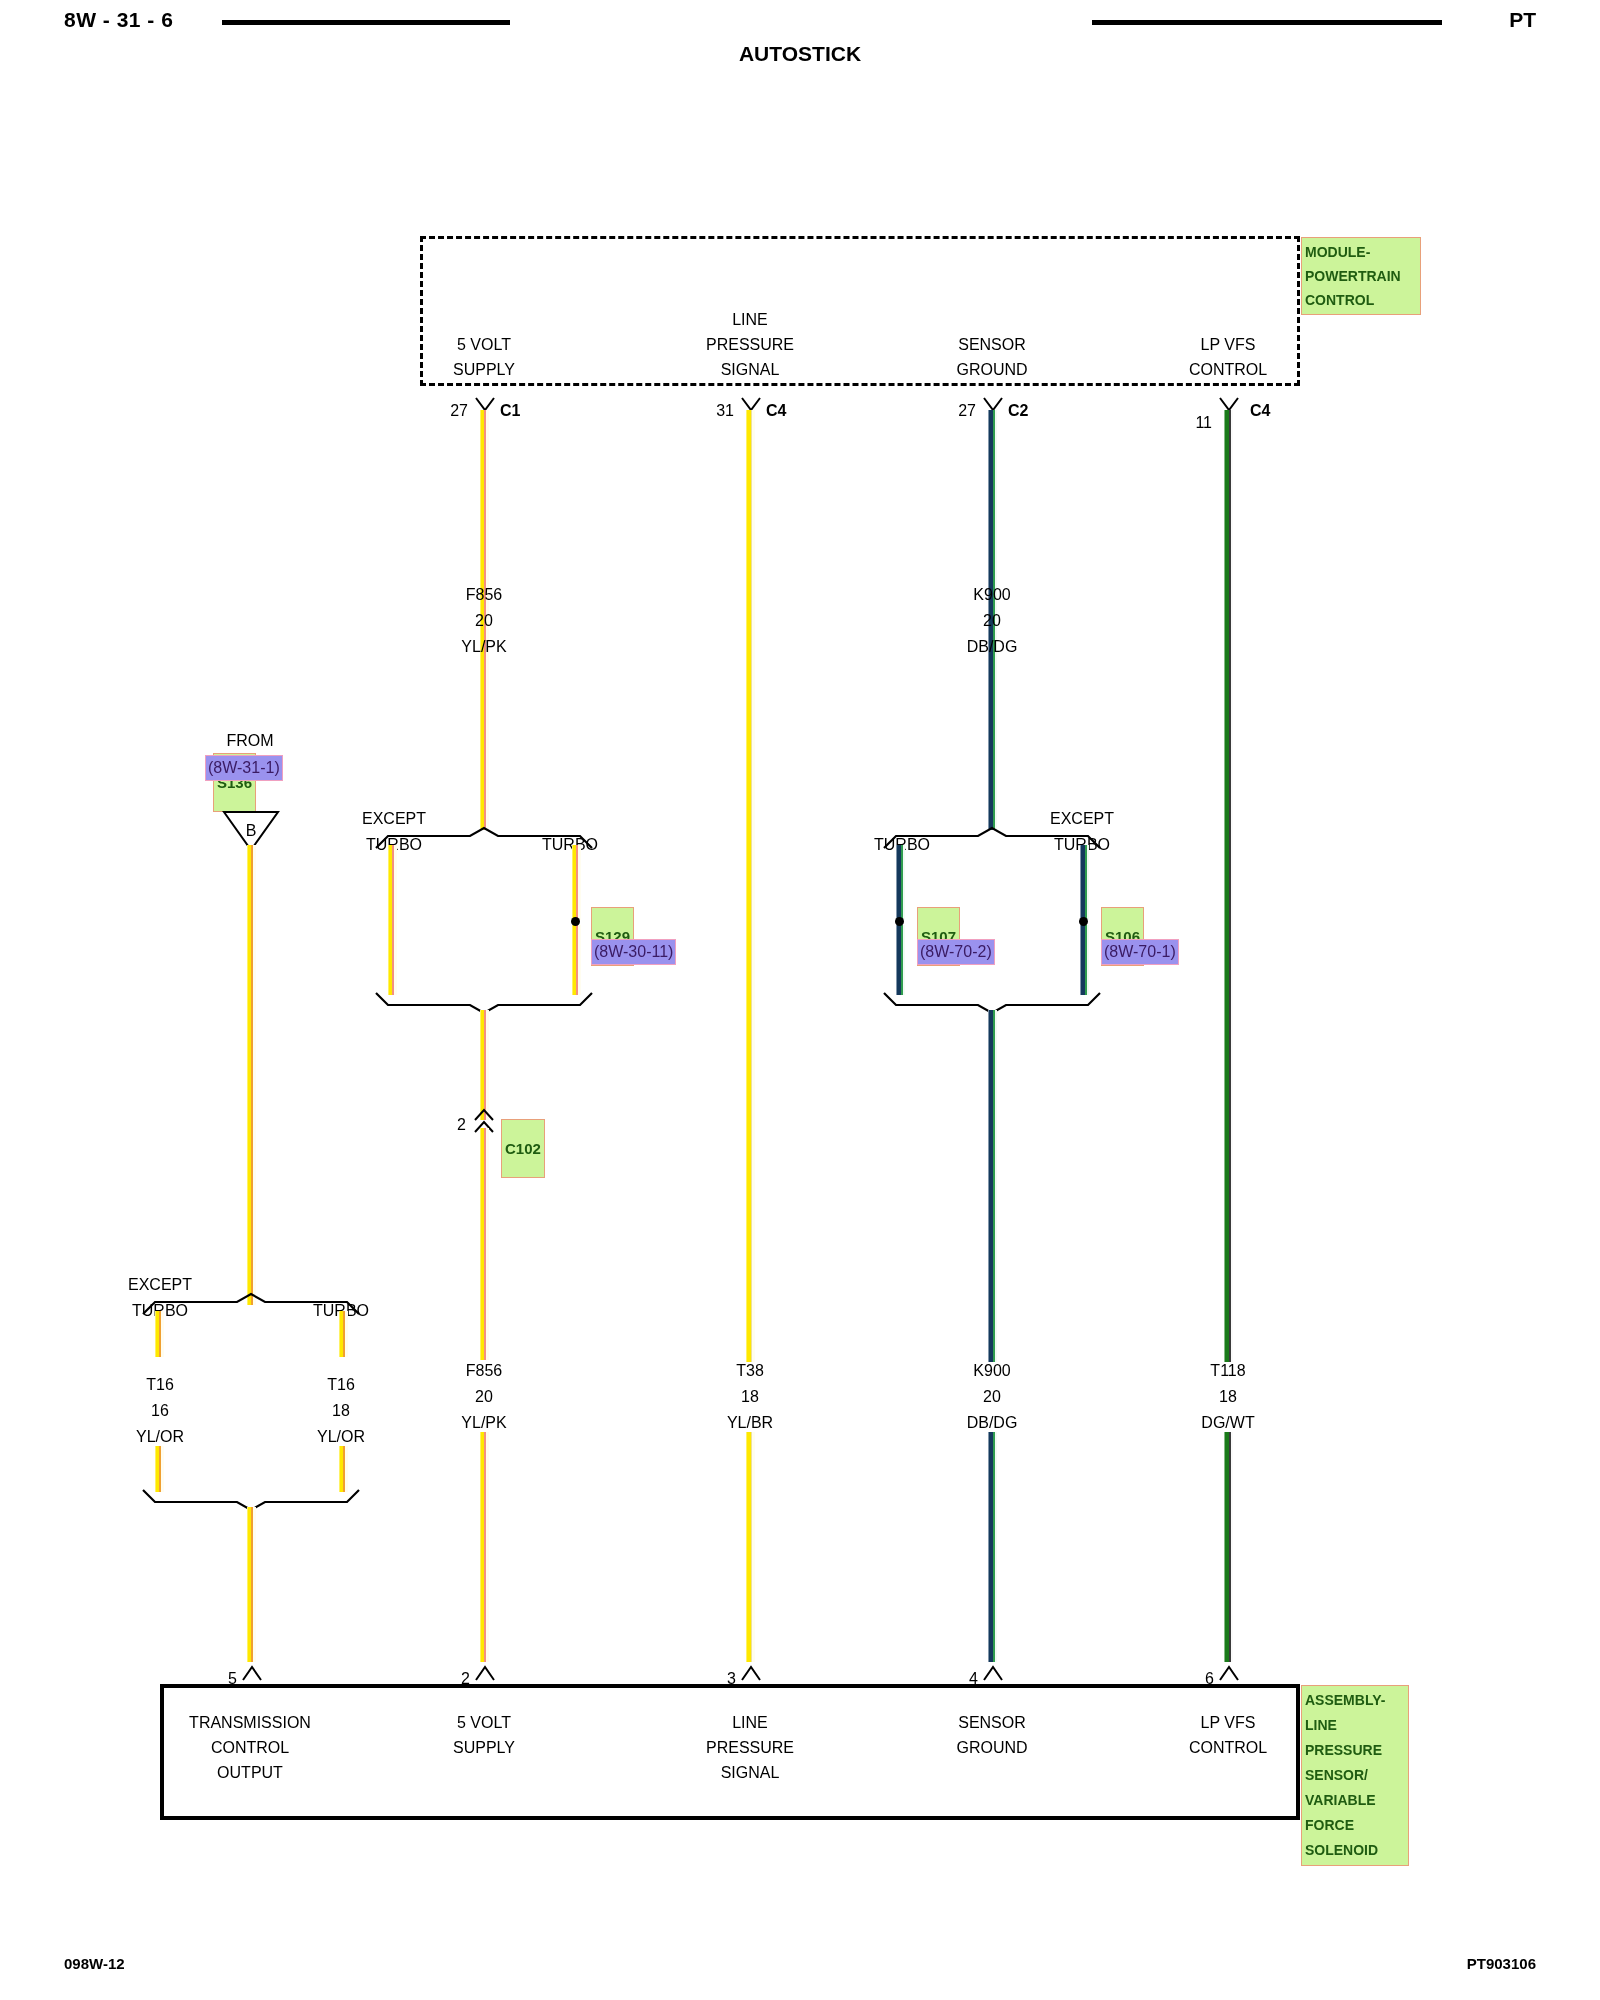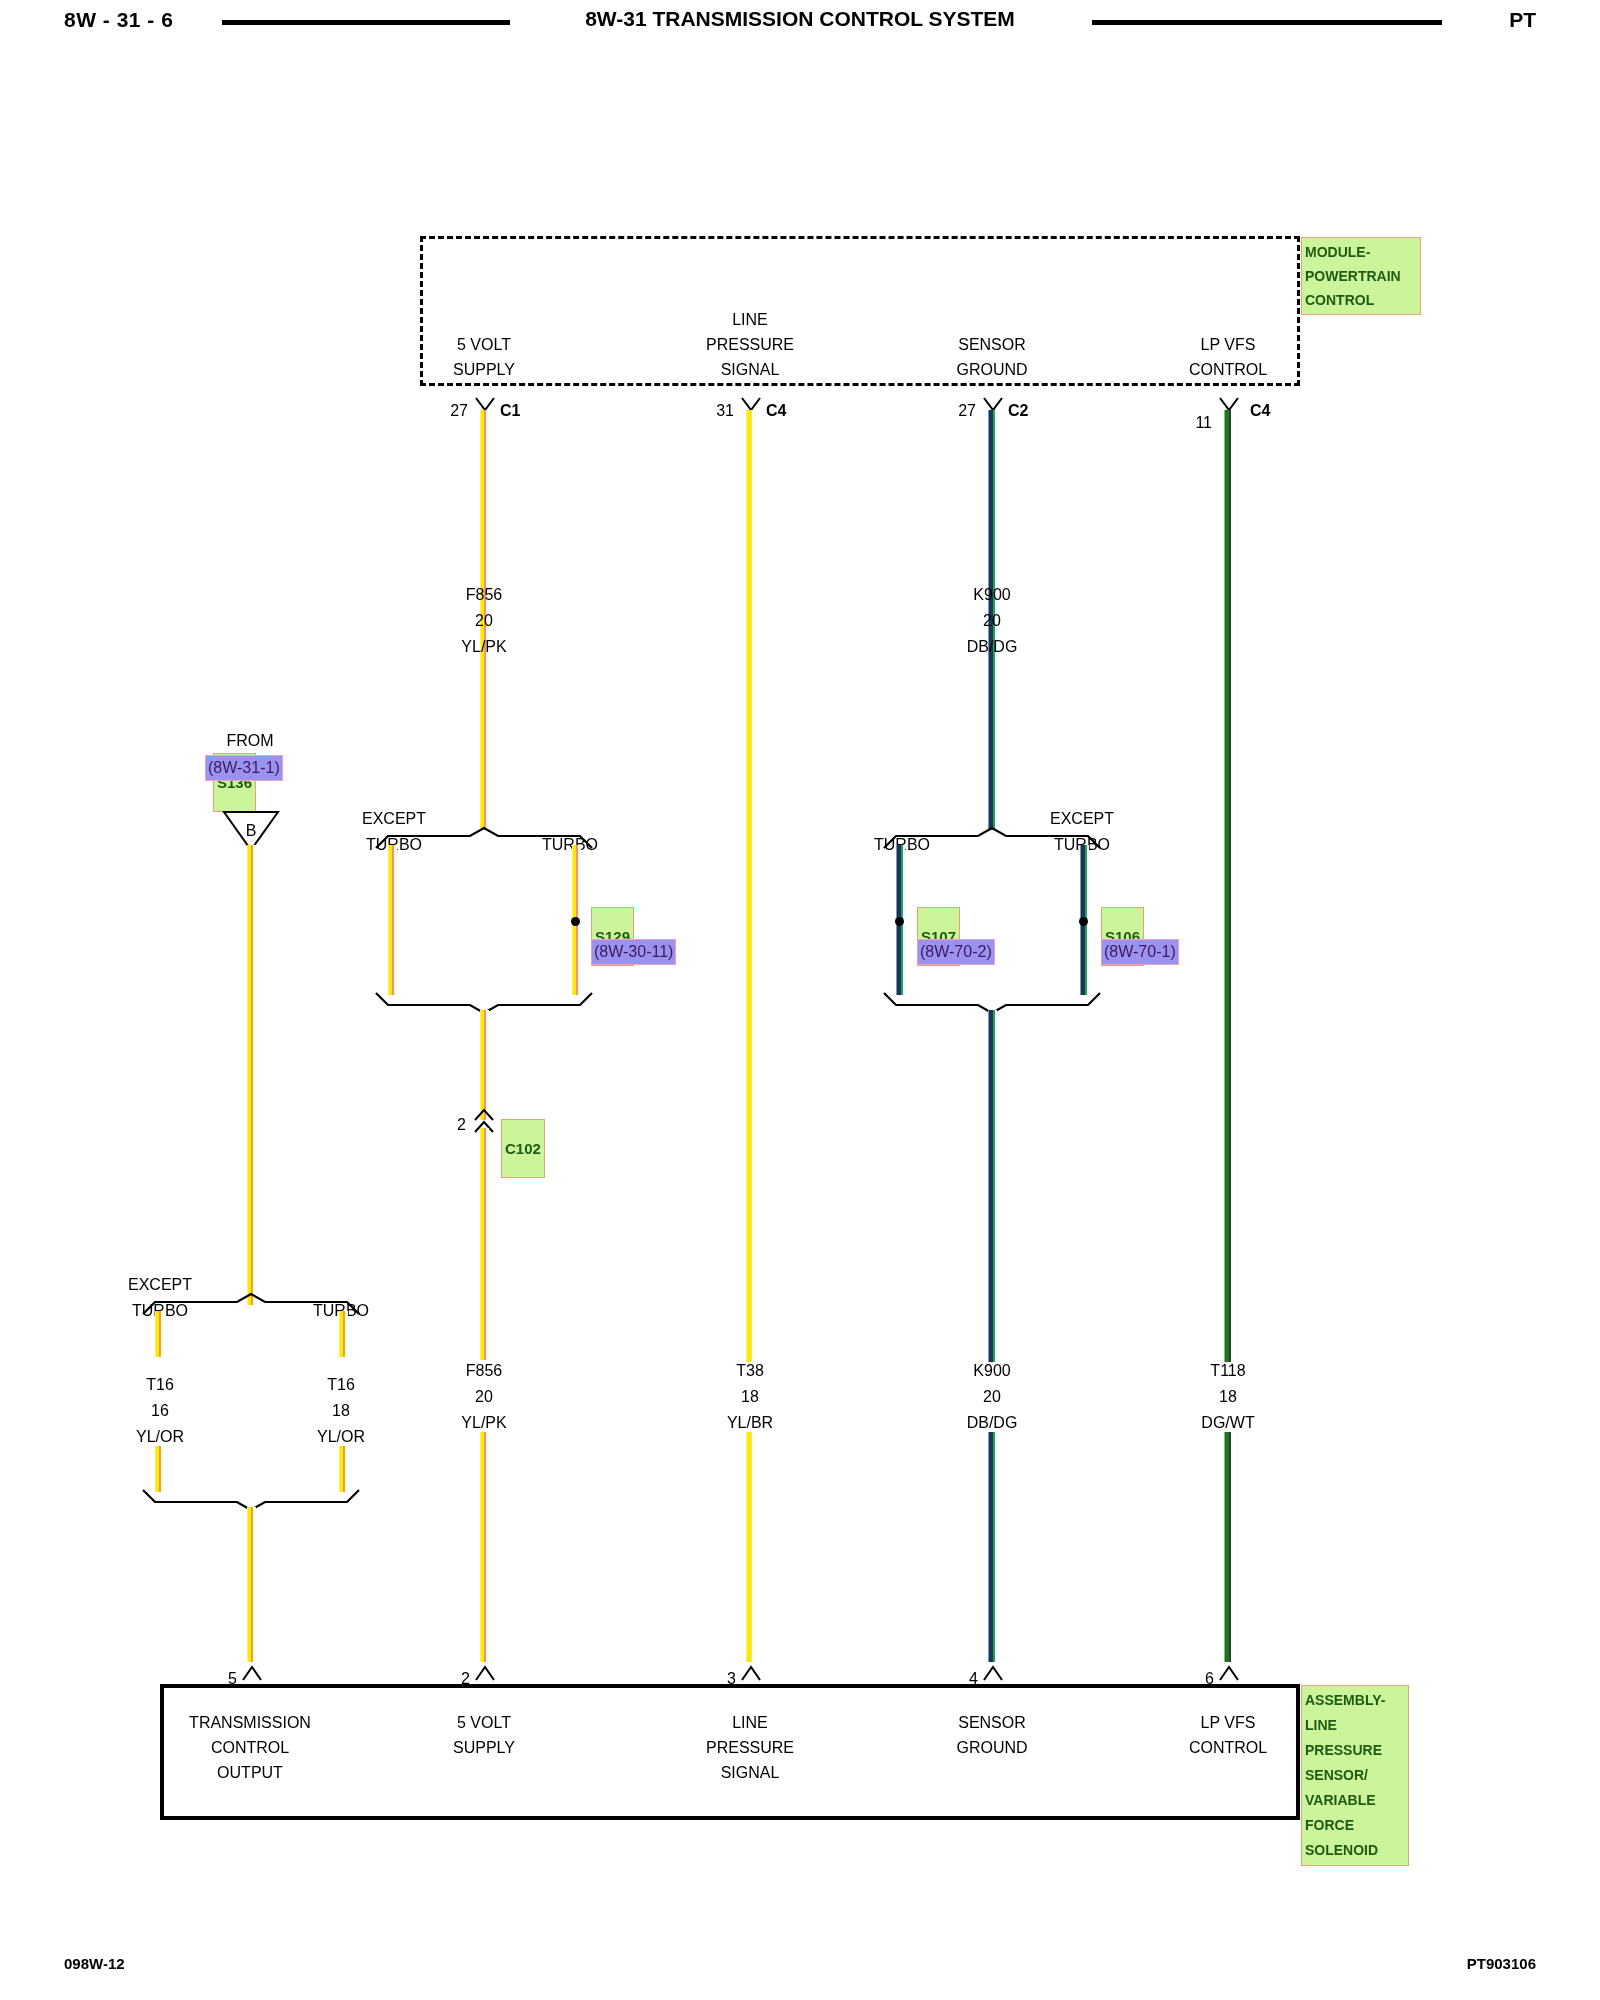--- a/index.html
+++ b/index.html
@@ -61,21 +61,21 @@
   
   .sdot{position:absolute;width:9px;height:9px;border-radius:50%;background:#000;}
 </style>
 </head>
 <body>
 
 <div id="sheet">
 
   <div class="hdr-left">8W - 31 - 6</div>
   <div class="hdr-rule l"></div>
-  <div class="hdr-title">8W-31 TRANSMISSION CONTROL SYSTEM</div>
+  <div class="hdr-sub">AUTOSTICK</div>
   <div class="hdr-rule r"></div>
   <div class="hdr-right">PT</div>
 
   <div class="mod-box" style="left:420px;top:236px;width:880px;height:150px;"></div>
 
   <div class="hl-block" style="left:1302px;top:238px;width:112px;">
     <div>MODULE-</div>
     <div>POWERTRAIN</div>
     <div>CONTROL</div>
   </div>

